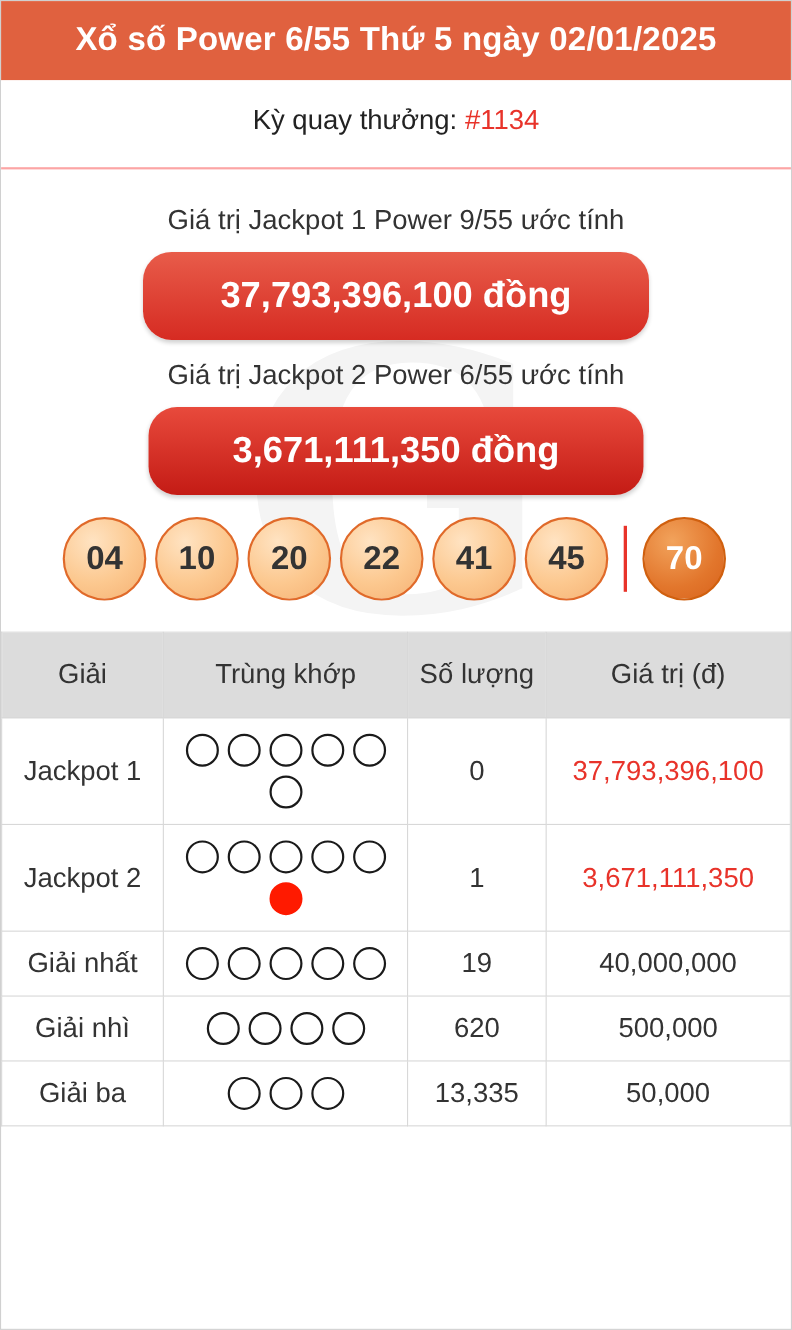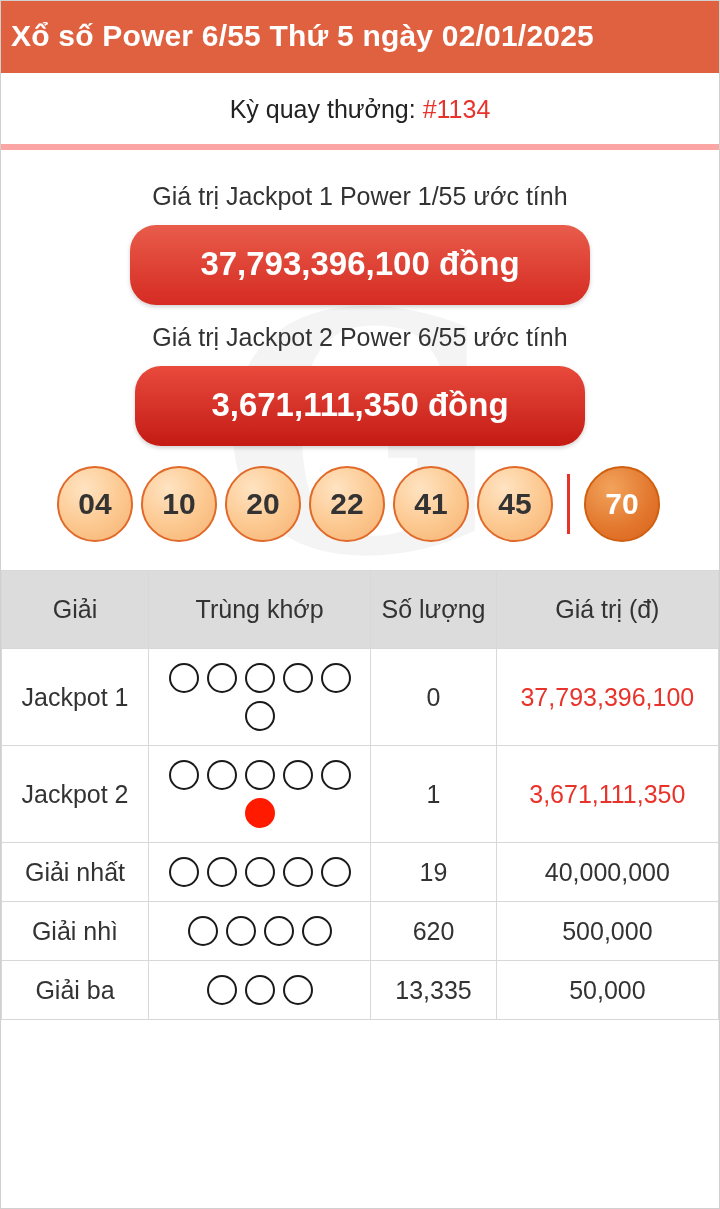--- a/index.html
+++ b/index.html
@@ -20,32 +20,33 @@
     position: relative;
     box-sizing: border-box;
     border: 1px solid #d0d0d0;
     background: #fff;
   }
 
   
   .header {
     background: #e0613f;
     color: #ffffff;
+    text-align: center;
     font-size: 30px;
     font-weight: bold;
     padding: 18px 10px 20px 10px;
     letter-spacing: 0.2px;
   }
 
   
   .draw-line {
     text-align: center;
     font-size: 25px;
-    padding: 22px 0 20px 0;
-    border-bottom: 6px solid #fca5a5;
+    padding: 22px 0 28px 0;
+    border-bottom: 2px solid #fca5a5;
     background: #fff;
     position: relative;
     z-index: 2;
   }
   .draw-line .draw-id {
     color: #e8332a;
   }
 
   
   .jackpot-wrap {
@@ -190,21 +191,21 @@
   <div class="header">Xổ số Power 6/55 Thứ 5 ngày 02/01/2025</div>
 
   <div class="draw-line">
     <span>Kỳ quay thưởng:</span>
     <span class="draw-id">#1134</span>
   </div>
 
   <div class="jackpot-wrap">
     <div class="watermark">G</div>
     <div class="jackpot-inner">
-      <div class="jp-label">Giá trị Jackpot 1 Power 1/55 ước tính</div>
+      <div class="jp-label">Giá trị Jackpot 1 Power 9/55 ước tính</div>
       <div class="jp-box jp1">37,793,396,100 đồng</div>
 
       <div class="jp-label">Giá trị Jackpot 2 Power 6/55 ước tính</div>
       <div class="jp-box jp2">3,671,111,350 đồng</div>
 
       <div class="balls">
         <div class="ball">04</div>
         <div class="ball">10</div>
         <div class="ball">20</div>
         <div class="ball">22</div>

